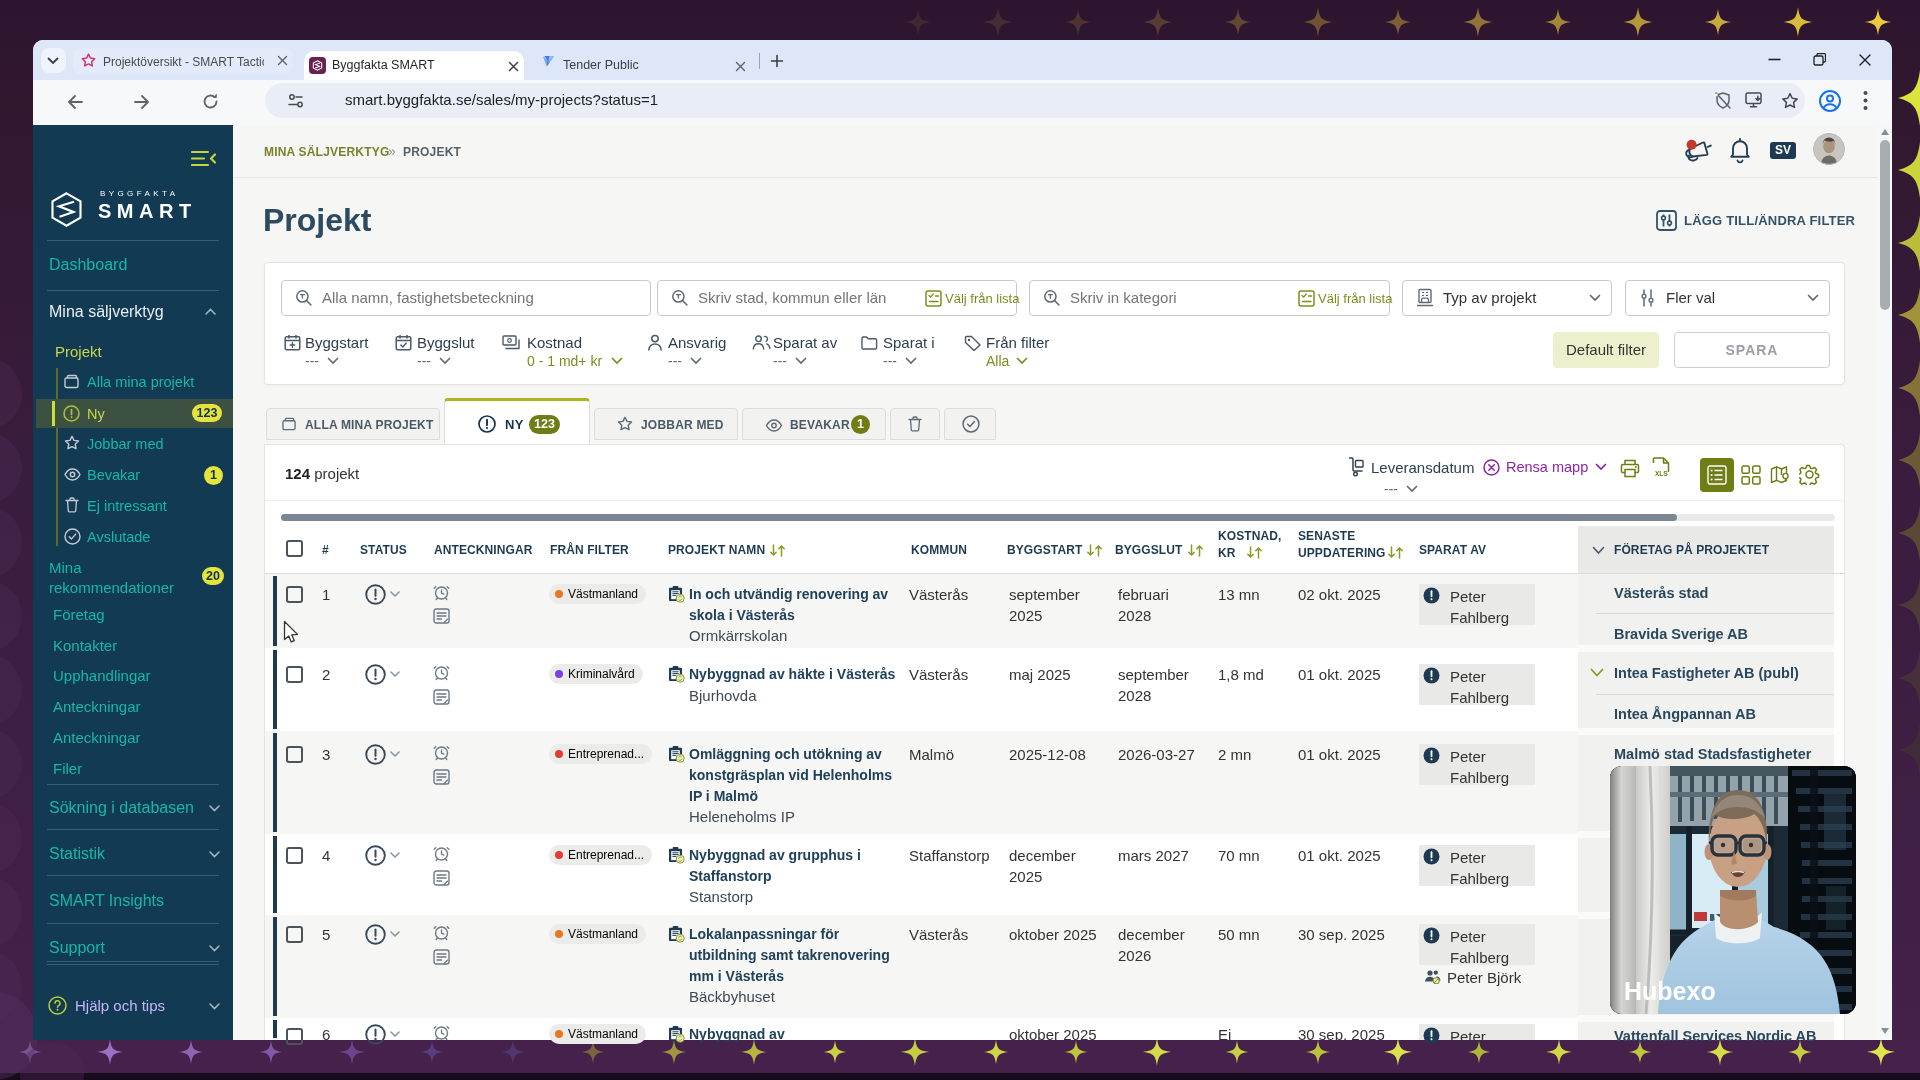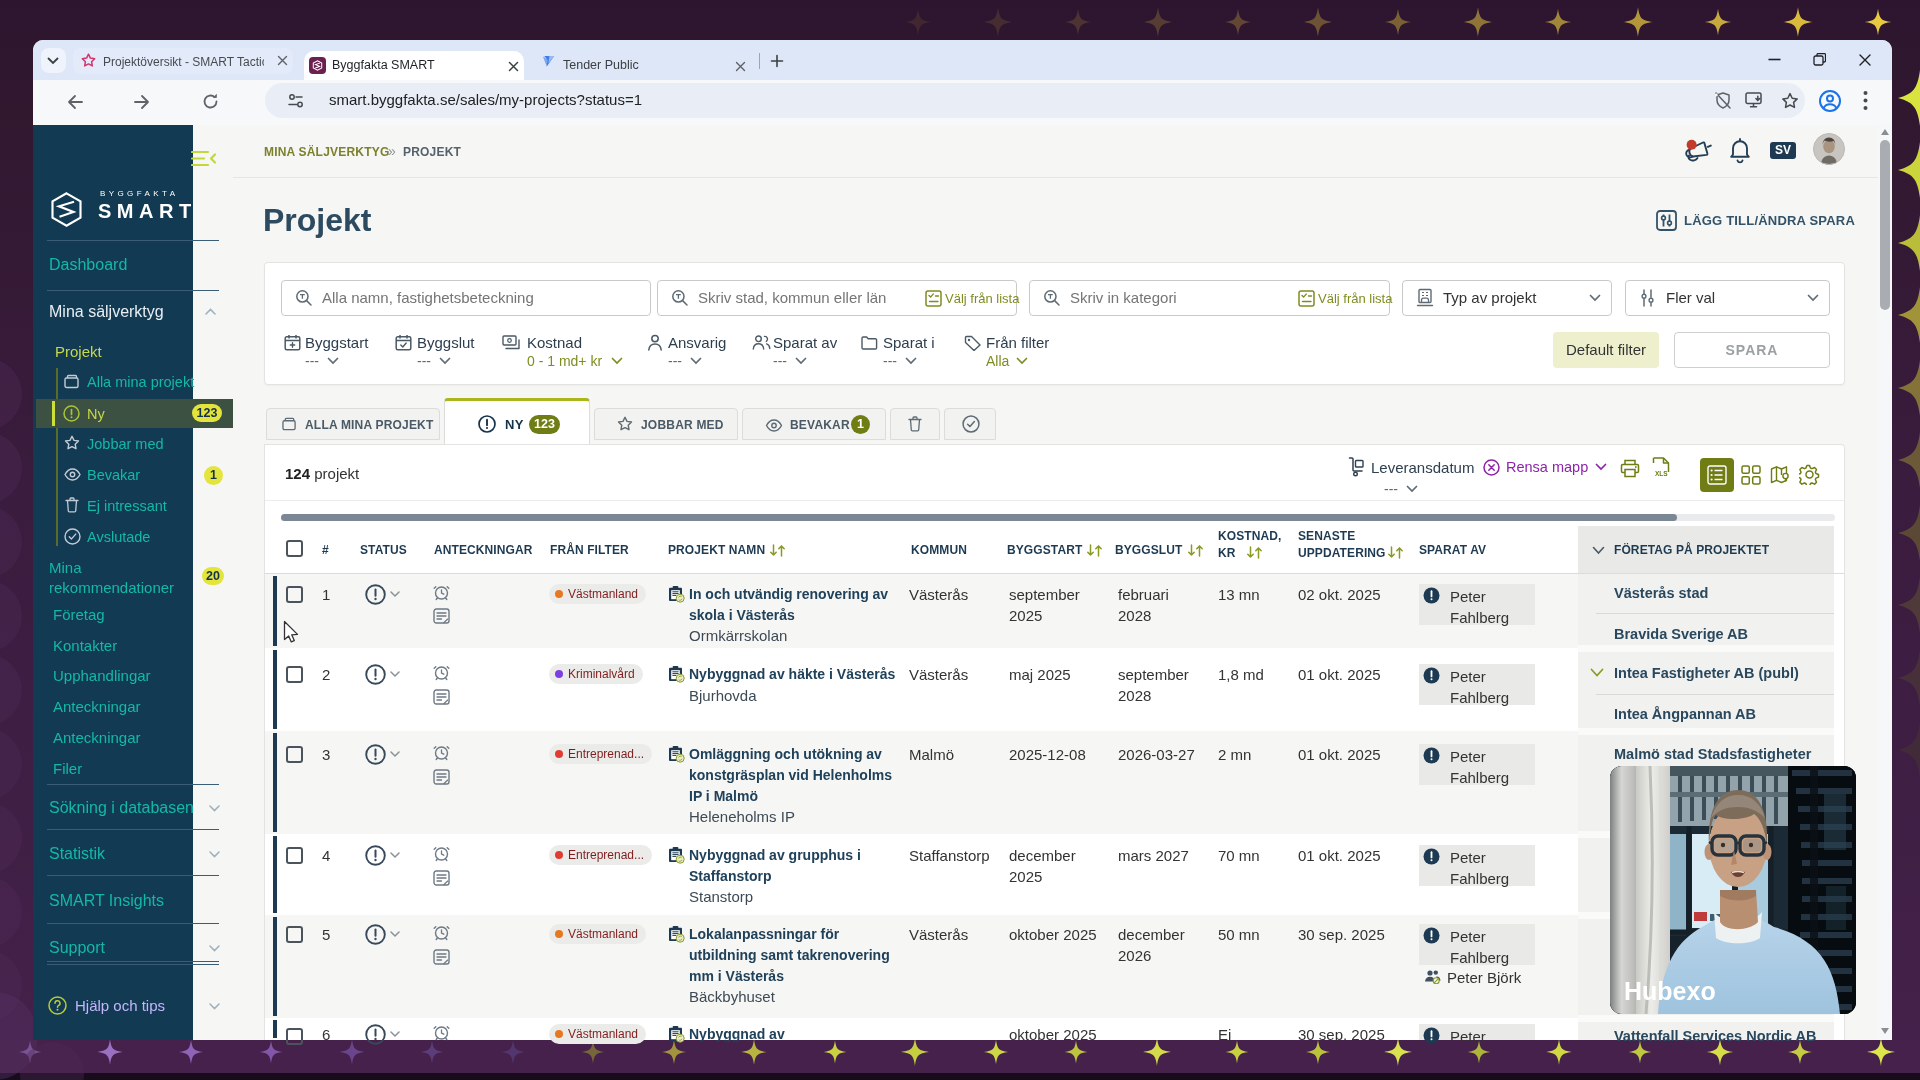--- a/index.html
+++ b/index.html
@@ -8,29 +8,29 @@
   body { font-family:"Liberation Sans", sans-serif; }
   #stage { position:relative; width:1920px; height:1080px; background:linear-gradient(180deg,#2d1530 0%,#31182f 10%,#3a1c3e 45%,#44214a 100%); overflow:hidden; }
   .abs { position:absolute; }
   
   #band { position:absolute; left:0; top:1040px; width:1920px; height:33px; background:#45214b; }
   #blackbar { position:absolute; left:0; top:1073px; width:1920px; height:7px; background:#170b1c; }
   
   #win { position:absolute; left:33px; top:40px; width:1859px; height:1000px; background:#f6f6f4; border-radius:10px 10px 0 0; overflow:hidden; }
   #tabstrip { position:absolute; left:33px; top:40px; width:1859px; height:40px; background:#dee7f8; border-radius:10px 10px 0 0; }
   #urlbar { position:absolute; left:33px; top:80px; width:1859px; height:45px; background:#f7f8fa; }
-  #sidebar { position:absolute; left:33px; top:125px; width:160px; height:915px; background:#123a52;padding-left:24px; }
+  #sidebar { position:absolute; left:33px; top:125px; width:200px; height:915px; background:#123a52;padding-left:24px; }
   
   .nav { position:absolute; color:#14b8a6; font-size:15px; white-space:nowrap; }
   .t { position:absolute; white-space:nowrap; color:#333; font-size:15px; line-height:21px; }
   .hdr { position:absolute; white-space:nowrap; color:#1d3a52; font-size:12px; font-weight:bold; letter-spacing:0.1px; line-height:17px; }
   .proj { position:absolute; color:#20415a; font-size:14px; line-height:21px; font-weight:bold; }
   .sub { position:absolute; color:#3d4a55; font-size:15px; line-height:21px; }
   .comp { position:absolute; color:#29485e; font-size:14.5px; font-weight:bold; white-space:nowrap; }
-  .pill { position:absolute; height:20px; background:#ebebe9; border-radius:10px; font-size:12px; color:#7f1d1d; line-height:20px; padding-left:19px; padding-right:8px; white-space:nowrap; }
+  .pill { position:absolute; height:20px; background:#ebebe9; border-radius:10px; font-size:12px; color:#000000; line-height:20px; padding-left:19px; padding-right:8px; white-space:nowrap; }
   .pill i { position:absolute; left:6px; top:6px; width:8px; height:8px; border-radius:50%; font-style:normal; }
   .rowbar { position:absolute; left:273px; width:4px; background:#1d3a52; }
   .cb { position:absolute; width:17px; height:17px; border:2px solid #4c545b; border-radius:3px; background:transparent; }
   svg { display:block; }
   .ic { position:absolute; }
 </style>
 </head>
 <body>
 <div id="stage">
   <div id="band"></div>
@@ -162,21 +162,21 @@
     <svg class="ic" style="left:168px;top:12px;" width="19" height="19" viewBox="0 0 19 19">
         <path d="M15.5 9.5a6 6 0 11-1.8-4.3" fill="none" stroke="#5f6368" stroke-width="1.8" stroke-linecap="round"></path>
         <path d="M15.8 1.8v4h-4z" fill="#5f6368"></path>
       </svg>
     <div class="abs" style="left:232px;top:3px;width:1540px;height:35px;background:#e9eef6;border-radius:18px;"></div>
     <svg class="ic" style="left:254px;top:12px;" width="18" height="18" viewBox="0 0 18 18">
         <circle cx="5" cy="5" r="2.2" fill="none" stroke="#474b4f" stroke-width="1.5"></circle>
         <circle cx="13" cy="12.5" r="2.2" fill="none" stroke="#474b4f" stroke-width="1.5"></circle>
         <path d="M9 5h6M2 12.5h8" stroke="#474b4f" stroke-width="1.5" stroke-linecap="round"></path>
       </svg>
-    <div class="abs" style="left:296px;top:11px;font-size:15px;color:#202124;white-space:nowrap;">smart.byggfakta.se/sales/my-projects?status=1</div>
+    <div class="abs" style="left:312px;top:11px;font-size:15px;color:#202124;white-space:nowrap;">smart.byggfakta.se/sales/my-projects?status=1</div>
     <svg class="ic" style="left:1680px;top:11px;" width="20" height="20" viewBox="0 0 20 20">
         <path d="M10 2l6 2v5c0 4-2.5 6.5-6 8-3.5-1.5-6-4-6-8V4z" fill="none" stroke="#5f6368" stroke-width="1.5" stroke-linejoin="round"></path>
         <path d="M3 2l14 15" stroke="#5f6368" stroke-width="1.5" stroke-linecap="round"></path>
         <path d="M4.2 3.2L2.8 4.6" stroke="#f7f8fa" stroke-width="2.4"></path>
       </svg>
     <svg class="ic" style="left:1712px;top:12px;" width="20" height="18" viewBox="0 0 20 18">
         <rect x="1" y="1" width="15" height="10.5" rx="1.4" fill="none" stroke="#474b4f" stroke-width="1.5"></rect>
         <path d="M5.5 14.8h6" stroke="#474b4f" stroke-width="1.5" stroke-linecap="round"></path>
         <path d="M8.5 14.8v-3.2" stroke="#474b4f" stroke-width="1.5"></path>
         <path d="M12.8 4.2v4.2M10.9 6.6l1.9 2 1.9-2" fill="none" stroke="#474b4f" stroke-width="1.5" stroke-linecap="round" stroke-linejoin="round"></path>
@@ -333,21 +333,21 @@
 <circle cx="16" cy="16" r="15.5" fill="none" stroke="#bbb" stroke-width="1"></circle>
       </svg>
 <div class="abs" style="left:233px;top:177px;width:1645px;height:1px;background:#e6e6e4;"></div>
 <div class="abs" style="left:263px;top:202px;font-size:32px;font-weight:bold;color:#2c4b61;">Projekt</div>
 <svg class="ic" style="left:1656px;top:210px;" width="21" height="21" viewBox="0 0 21 21">
 <rect x="1" y="1" width="19" height="19" rx="3" fill="none" stroke="#33536a" stroke-width="1.8"></rect>
 <path d="M7.5 4.5v12M13.5 4.5v12" stroke="#33536a" stroke-width="1.8"></path>
 <circle cx="7.5" cy="8" r="1.9" fill="#fff" stroke="#33536a" stroke-width="1.6"></circle>
 <circle cx="13.5" cy="13" r="1.9" fill="#fff" stroke="#33536a" stroke-width="1.6"></circle>
       </svg>
-<div class="abs" style="left:1684px;top:213px;font-size:13px;font-weight:bold;color:#33536a;letter-spacing:0.2px;">LÄGG TILL/ÄNDRA SPARA</div>
+<div class="abs" style="left:1684px;top:213px;font-size:13px;font-weight:bold;color:#33536a;letter-spacing:0.2px;">LÄGG TILL/ÄNDRA FILTER</div>
 <div class="abs" style="left:264px;top:262px;width:1581px;height:123px;background:#fff;border:1px solid #e3e3e1;border-radius:4px;box-shadow:0 1px 2px rgba(0,0,0,0.04);"></div>
 <div class="abs" style="left:281px;top:280px;width:370px;height:36px;background:#fff;border:1px solid #c9cac8;border-radius:4px;"></div>
 <svg class="ic" style="left:295px;top:289px;" width="18" height="18" viewBox="0 0 18 18">
         <circle cx="7.4" cy="7.4" r="5.6" fill="none" stroke="#5f6b74" stroke-width="1.5"></circle>
         <path d="M11.6 11.6L16 16" stroke="#5f6b74" stroke-width="1.5" stroke-linecap="round"></path>
         <path d="M5 5.6h4.8M7.4 5.6v4.2" stroke="#5f6b74" stroke-width="1.3"></path>
       </svg>
 <div class="abs" style="left:322px;top:289px;font-size:15px;color:#757575;">Alla namn, fastighetsbeteckning</div>
 <div class="abs" style="left:657px;top:280px;width:360px;height:36px;background:#fff;border:1px solid #c9cac8;border-radius:4px;"></div>
 <svg class="ic" style="left:671px;top:289px;" width="18" height="18" viewBox="0 0 18 18">

